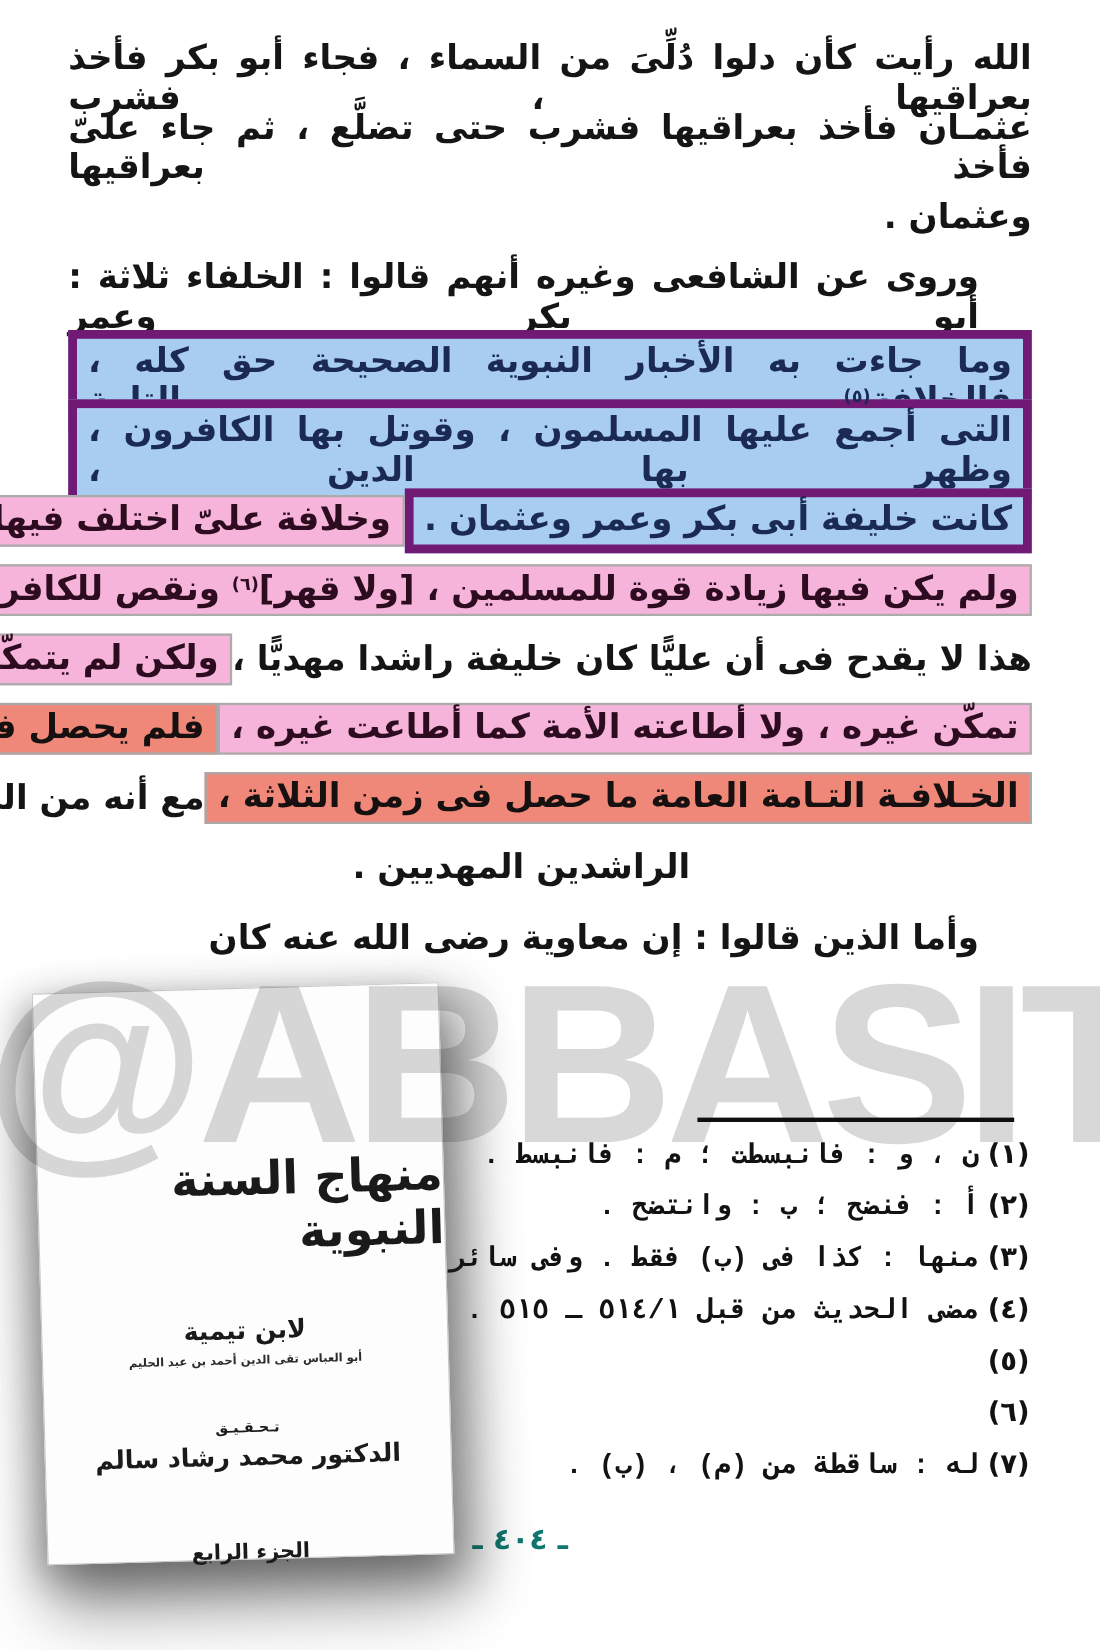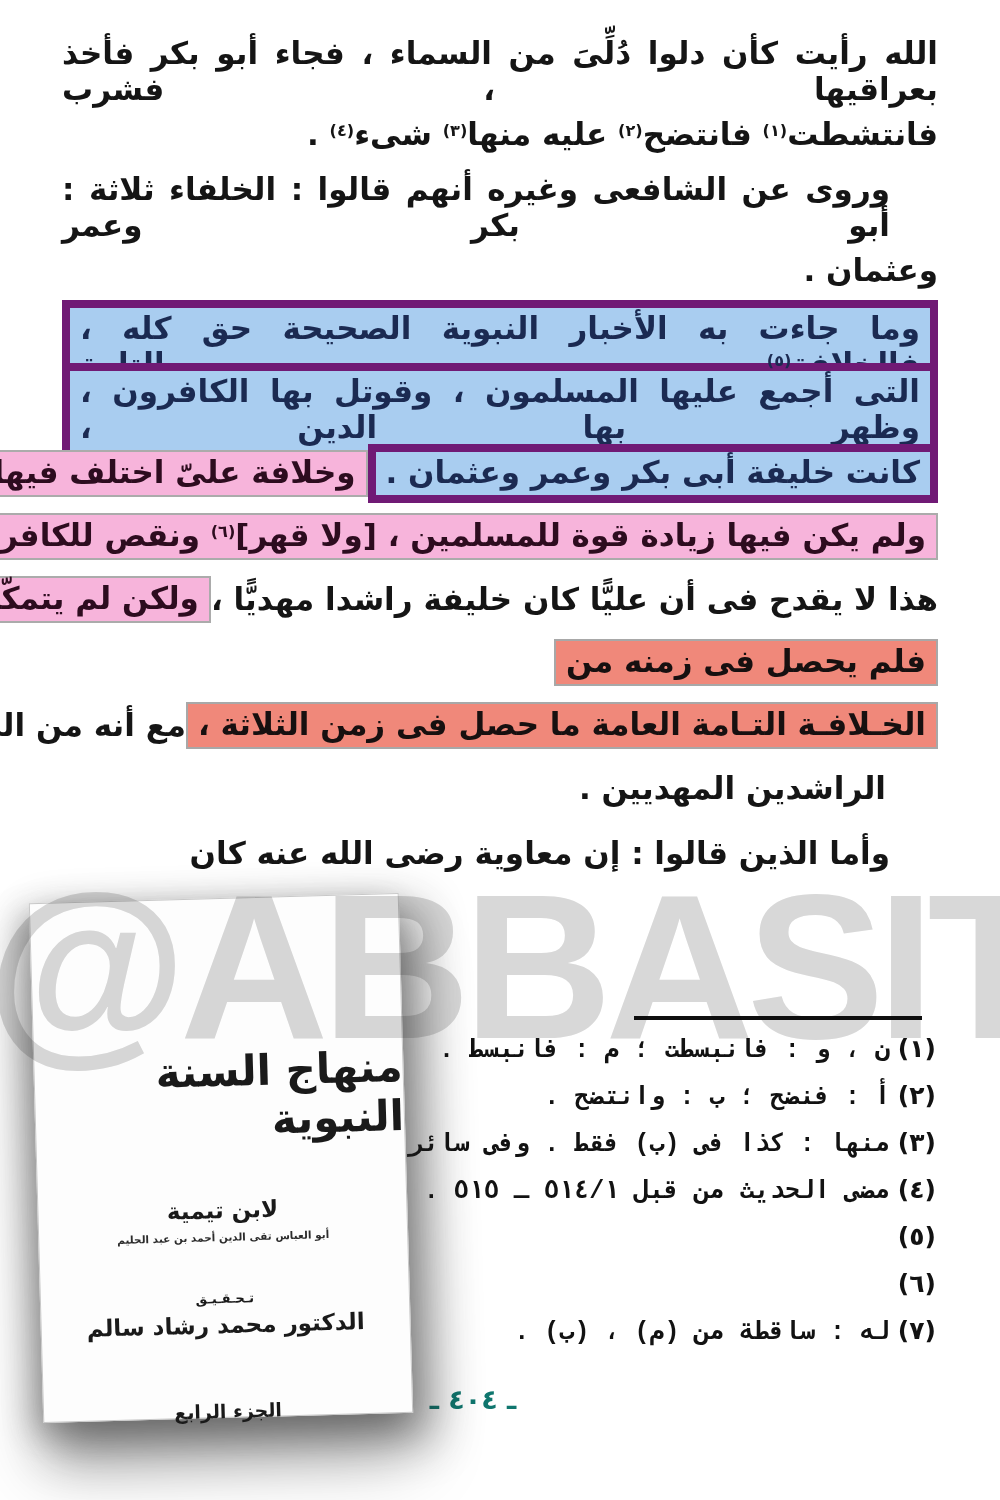--- a/index.html
+++ b/index.html
@@ -48,53 +48,54 @@
 </head>
 <body>
 
 <div class="page">
 
   <div class="text-block">
       <div class="line">
         <span class="seg s-plain fill">الله رأيت كأن دلوا دُلِّىَ من السماء ، فجاء أبو بكر فأخذ بعراقيها ، فشرب</span>
       </div>
       <div class="line">
-        <span class="seg s-plain">فانتشطت<span class="sup">(١)</span> فانتضح<span class="sup">(٢)</span> عليه منها<span class="sup">(٣)</span> شىء<span class="sup">(٤)</span> .</span>
+        <span class="seg s-plain fill">عثمـان فأخذ بعراقيها فشرب حتى تضلَّع ، ثم جاء علىّ فأخذ بعراقيها</span>
+      </div>
+      <div class="line">
+        <span class="seg s-plain">وعثمان .</span>
       </div>
       <div class="line" style="padding-right: 48px; margin-top: 10px;">
         <span class="seg s-plain fill">وروى عن الشافعى وغيره أنهم قالوا : الخلفاء ثلاثة : أبو بكر وعمر</span>
-      </div>
-      <div class="line">
-        <span class="seg s-plain">وعثمان .</span>
       </div>
       <div class="line" style="margin-top: 14px;">
         <span class="seg s-blue fill">وما جاءت به الأخبار النبوية الصحيحة حق كله ، فالخلافة<span class="sup">(٥)</span> التامة</span>
       </div>
       <div class="line">
         <span class="seg s-blue fill">التى أجمع عليها المسلمون ، وقوتل بها الكافرون ، وظهر بها الدين ،</span>
       </div>
       <div class="line spread">
         <span class="seg s-blue">كانت خليفة أبى بكر وعمر وعثمان .</span>
         <span class="seg s-pink">وخلافة علىّ اختلف فيها أهل القبلة ،</span>
       </div>
       <div class="line spread">
         <span class="seg s-pink">ولم يكن فيها زيادة قوة للمسلمين ، [ولا قهر]<span class="sup">(٦)</span> ونقص للكافرين ،</span>
       </div>
       <div class="line spread">
         <span class="seg s-plain">هذا لا يقدح فى أن عليًّا كان خليفة راشدا مهديًّا ،</span>
         <span class="seg s-pink">ولكن لم يتمكّن كما</span>
       </div>
       <div class="line spread">
+        <span class="seg s-pink">تمكّن غيره ، ولا أطاعته الأمة كما أطاعت غيره ،</span>
         <span class="seg s-red">فلم يحصل فى زمنه من</span>
       </div>
       <div class="line spread">
         <span class="seg s-red">الخـلافـة التـامة العامة ما حصل فى زمن الثلاثة ،</span>
         <span class="seg s-plain">مع أنه من الخلفاء</span>
       </div>
-      <div class="line" style="padding-right: 52px;">
+      <div class="line" style="padding-right: 52px; justify-content: center;">
         <span class="seg s-plain">الراشدين المهديين .</span>
       </div>
       <div class="line" style="padding-right: 48px; margin-top: 2px;">
         <span class="seg s-plain">وأما الذين قالوا : إن معاوية رضى الله عنه كان</span>
       </div>
     </div>
 
   <div class="fn-separator"></div>
 
   <div class="footnotes">

